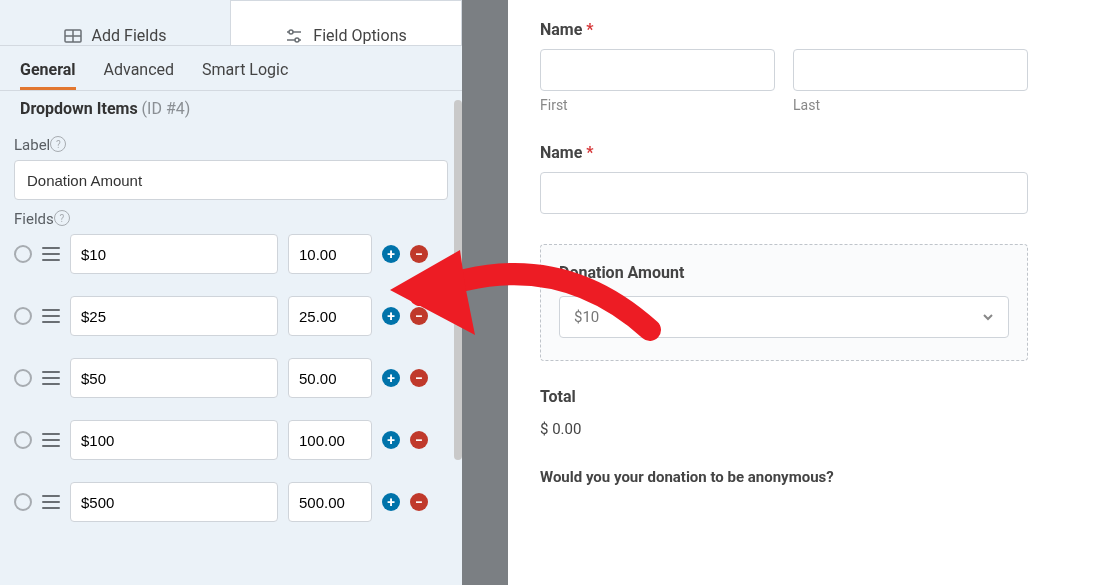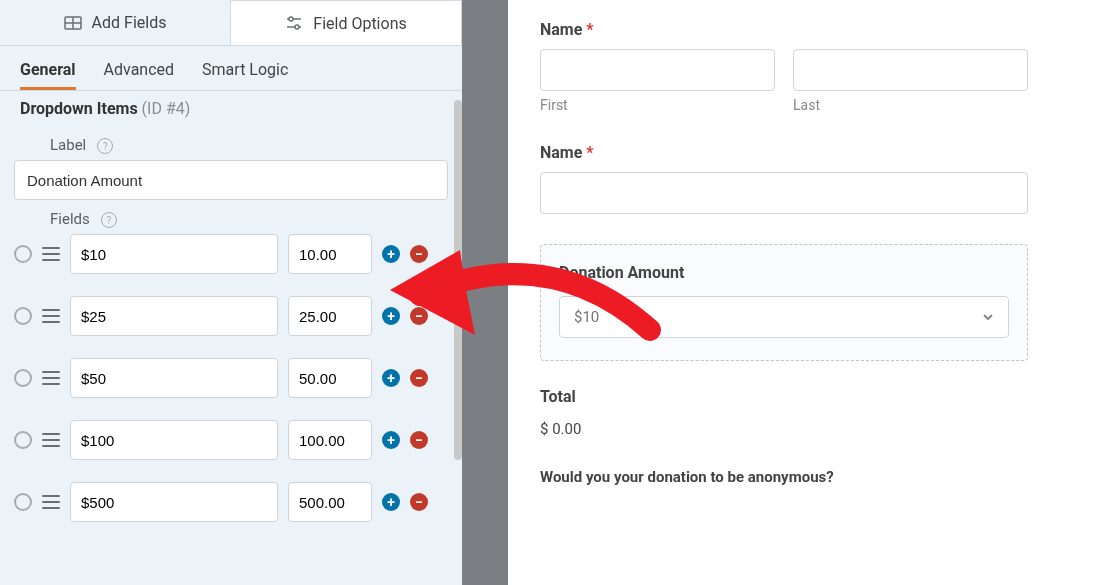--- a/index.html
+++ b/index.html
@@ -5,33 +5,33 @@
     * { box-sizing: border-box; margin: 0; padding: 0; }
     body { font-family: -apple-system, BlinkMacSystemFont, "Segoe UI", Roboto, sans-serif; background: #fff; width: 1116px; height: 585px; overflow: hidden; position: relative; }
     
     .app { display: flex; height: 100%; }
     
     
     .sidebar { width: 462px; background: #ebf2f8; position: relative; }
     .scrollbar-track { position: absolute; right: 0; top: 100px; width: 8px; height: 360px; background: #c9c9c9; border-radius: 4px; }
     
     .tabs-top { display: flex; height: 46px; border-bottom: 1px solid #d3d9e0; }
-    .tab-top { flex: 1; display: flex; align-items: center; justify-content: center; gap: 10px; color: #444; font-size: 16px; cursor: pointer; }
+    .tab-top { flex: 1; display: flex; align-items: flex-end; justify-content: center; gap: 10px; color: #444; font-size: 16px; cursor: pointer; }
     .tab-top.active { background: #fff; border: 1px solid #d3d9e0; border-bottom: none; }
     .tab-top svg { width: 18px; height: 18px; }
     
     .subtabs { display: flex; gap: 28px; padding: 14px 20px 0 20px; border-bottom: 1px solid #d3d9e0; }
     .subtab { padding-bottom: 8px; font-size: 16px; color: #444; cursor: pointer; }
     .subtab.active { font-weight: 700; color: #333; border-bottom: 3px solid #e27730; }
     
     .section-title { padding: 8px 20px; font-size: 16px; color: #333; font-weight: 700; }
     .section-title .id { color: #8a8f94; font-weight: 400; }
     
     .field-group { padding: 10px 14px 0 14px; }
-    .field-label-row { display: flex; align-items: flex-end; gap: 11px; color: #5a5f64; font-size: 15px; margin-bottom: 6px; margin-left: 36px; }
+    .field-label-row { display: flex; align-items: flex-start; gap: 0; color: #5a5f64; font-size: 15px; margin-bottom: 6px; }
     .help-icon { width: 16px; height: 16px; border: 1.5px solid #a7acb1; border-radius: 50%; display: inline-flex; align-items: center; justify-content: center; font-size: 10px; color: #a7acb1; }
     
     .text-input { width: 100%; height: 40px; border: 1px solid #cfd4da; border-radius: 4px; padding: 0 12px; font-size: 15px; background: #fff; color: #333; }
     .text-input::placeholder { color: #999; }
     
     .items-list { padding: 0 14px; }
     .item-row { display: flex; align-items: center; gap: 10px; margin-bottom: 22px; }
     .radio { width: 18px; height: 18px; border: 2px solid #a7acb1; border-radius: 50%; flex: none; }
     .drag-handle { width: 18px; height: 14px; display: flex; flex-direction: column; justify-content: space-between; flex: none; }
     .drag-handle span { height: 2px; background: #6a6f74; border-radius: 1px; }

